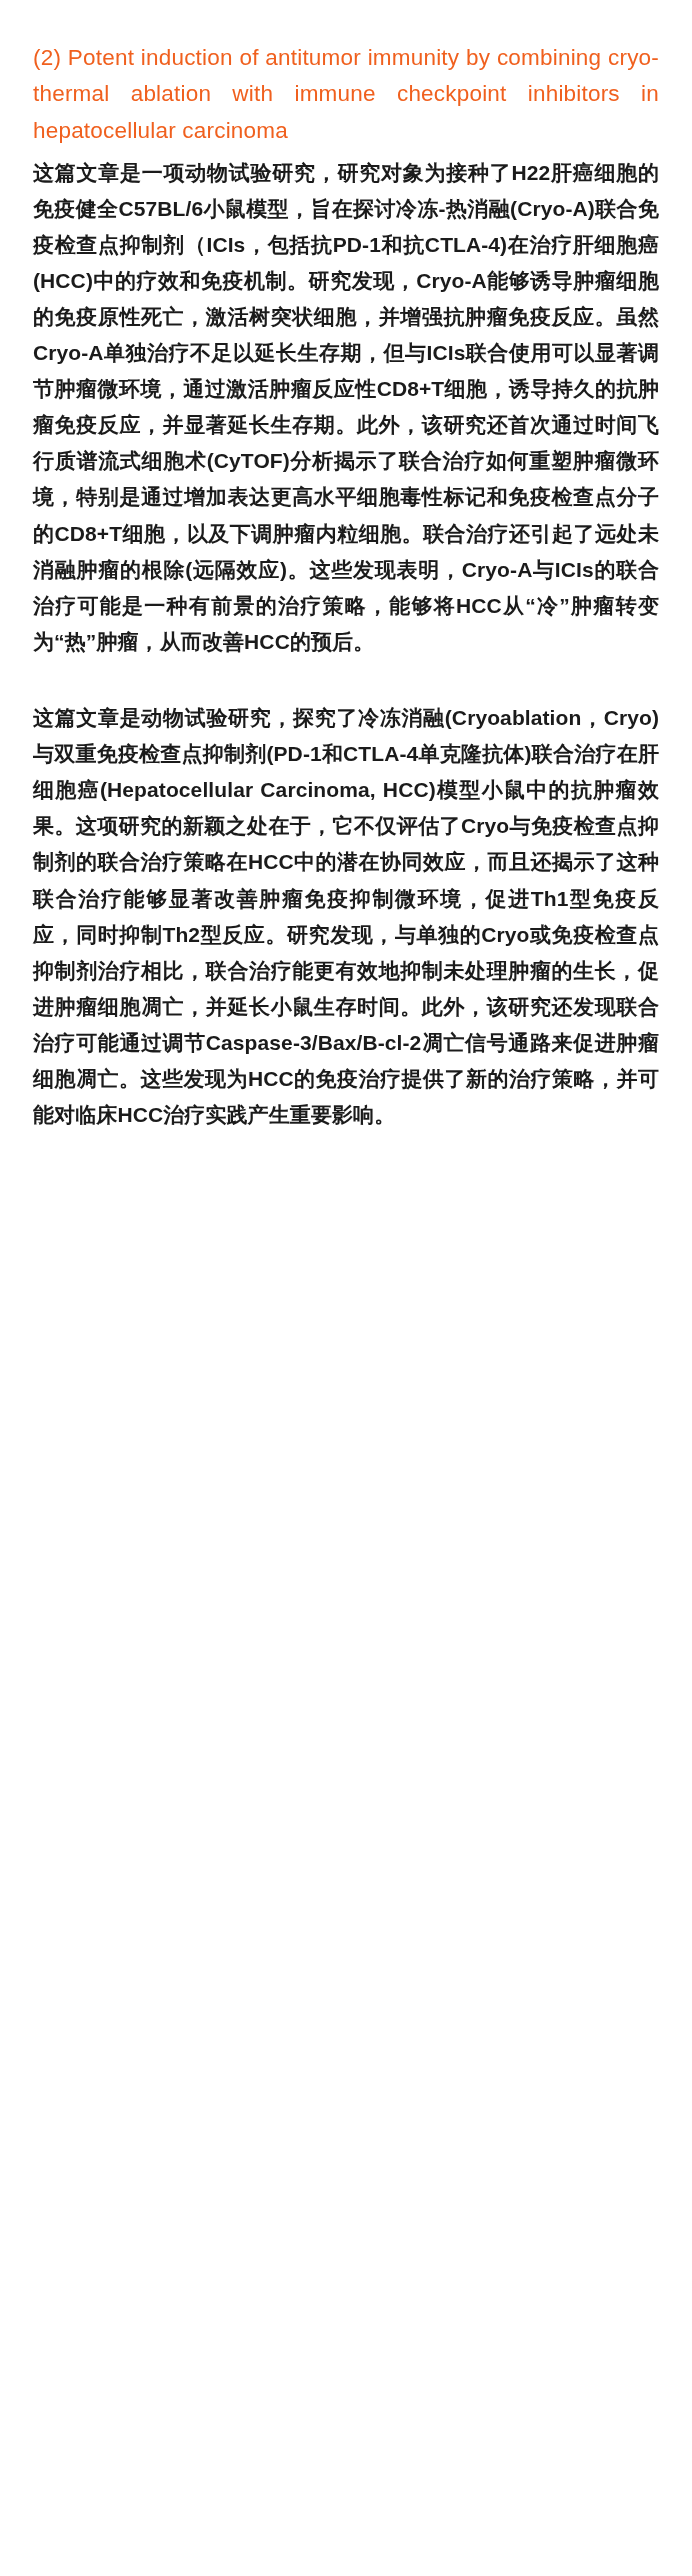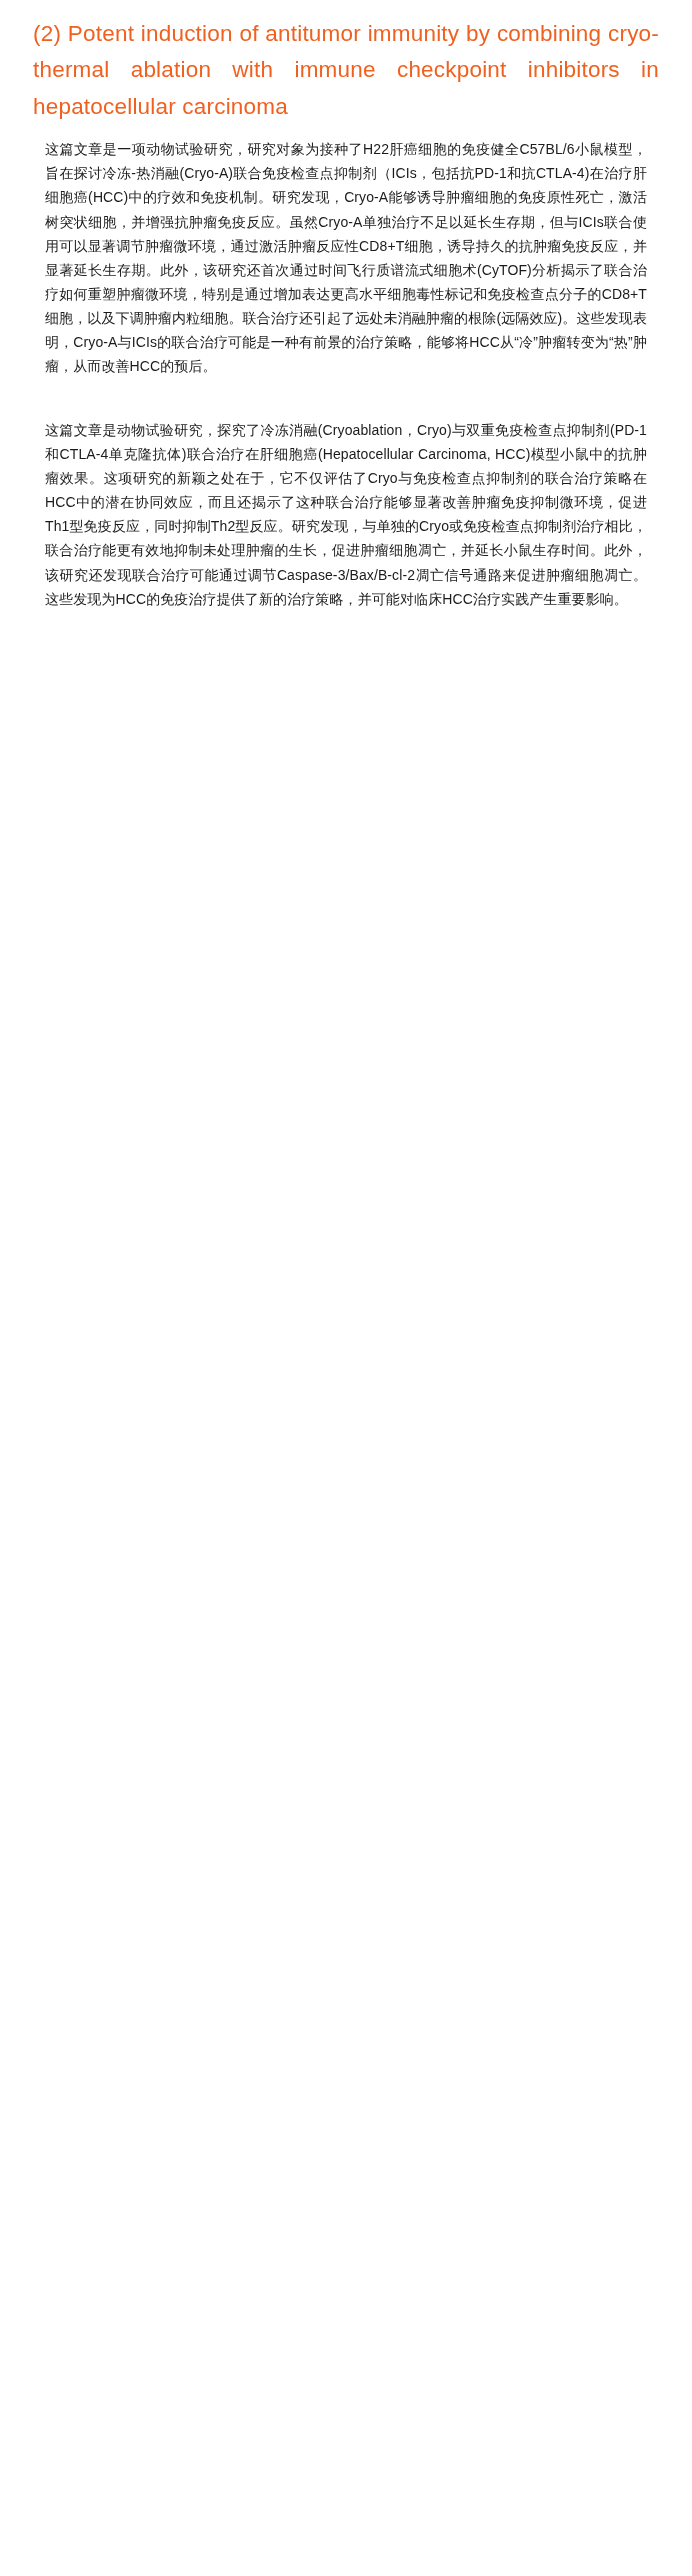--- a/index.html
+++ b/index.html
@@ -9,47 +9,47 @@
   }
   body {
     width: 692px;
     min-height: 2576px;
     font-family: "Liberation Sans", sans-serif;
     -webkit-font-smoothing: antialiased;
   }
   .page {
     width: 692px;
     box-sizing: border-box;
-    padding: 16px 33px 35px 33px;
+    padding: 40px 33px 35px 33px;
   }
   .section {
     margin-bottom: 8.7px;
   }
   .section + .section {
     margin-top: 40px;
   }
   .sec-title {
     color: #f0601e;
     font-size: 22.5px;
     line-height: 1.62;
     font-weight: 400;
     text-align: justify;
     text-justify: inter-ideograph;
     letter-spacing: 0.2px;
     margin: 0 0 5.2px 0;
   }
   .sec-body {
     color: #1b1b1b;
-    font-size: 14px;
+    font-size: 21px;
     line-height: 1.72;
-    font-weight: 400;
+    font-weight: 700;
     text-align: justify;
     text-justify: inter-ideograph;
     letter-spacing: 0.1px;
-    margin: 12px;
+    margin: 0;
   }
 </style>
 </head>
 <body>
 
 <div class="page">
 
   <div class="section">
     <p class="sec-title">(2) Potent induction of antitumor immunity by combining cryo-thermal ablation with immune checkpoint inhibitors in hepatocellular carcinoma</p>
     <p class="sec-body">这篇文章是一项动物试验研究，研究对象为接种了H22肝癌细胞的免疫健全C57BL/6小鼠模型，旨在探讨冷冻-热消融(Cryo-A)联合免疫检查点抑制剂（ICIs，包括抗PD-1和抗CTLA-4)在治疗肝细胞癌(HCC)中的疗效和免疫机制。研究发现，Cryo-A能够诱导肿瘤细胞的免疫原性死亡，激活树突状细胞，并增强抗肿瘤免疫反应。虽然Cryo-A单独治疗不足以延长生存期，但与ICIs联合使用可以显著调节肿瘤微环境，通过激活肿瘤反应性CD8+T细胞，诱导持久的抗肿瘤免疫反应，并显著延长生存期。此外，该研究还首次通过时间飞行质谱流式细胞术(CyTOF)分析揭示了联合治疗如何重塑肿瘤微环境，特别是通过增加表达更高水平细胞毒性标记和免疫检查点分子的CD8+T细胞，以及下调肿瘤内粒细胞。联合治疗还引起了远处未消融肿瘤的根除(远隔效应)。这些发现表明，Cryo-A与ICIs的联合治疗可能是一种有前景的治疗策略，能够将HCC从“冷”肿瘤转变为“热”肿瘤，从而改善HCC的预后。</p>

